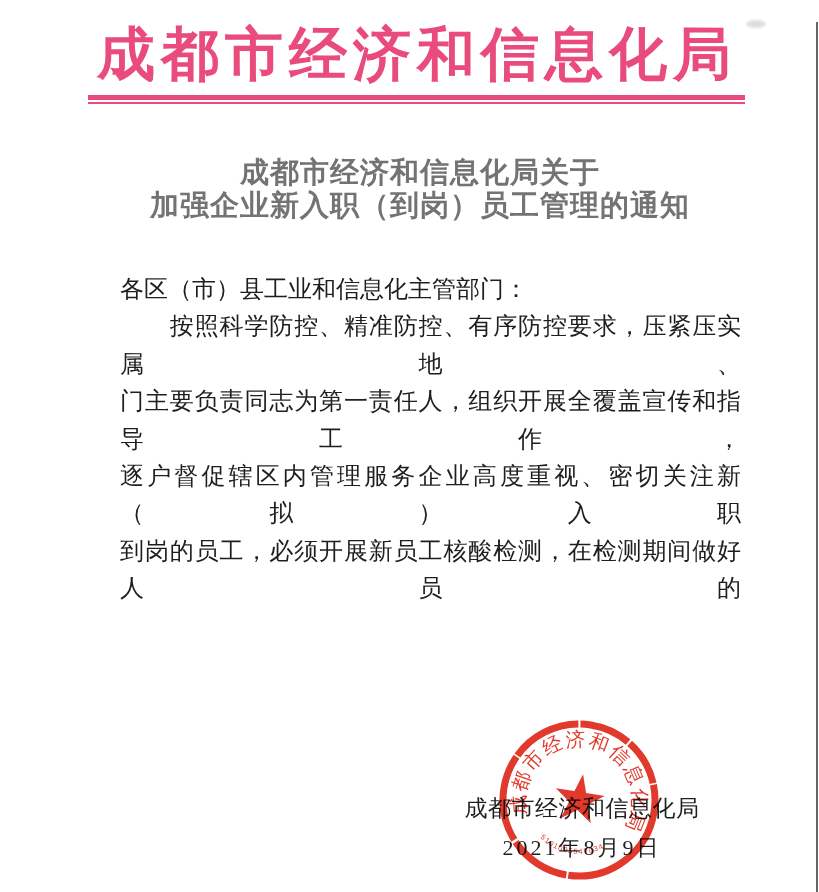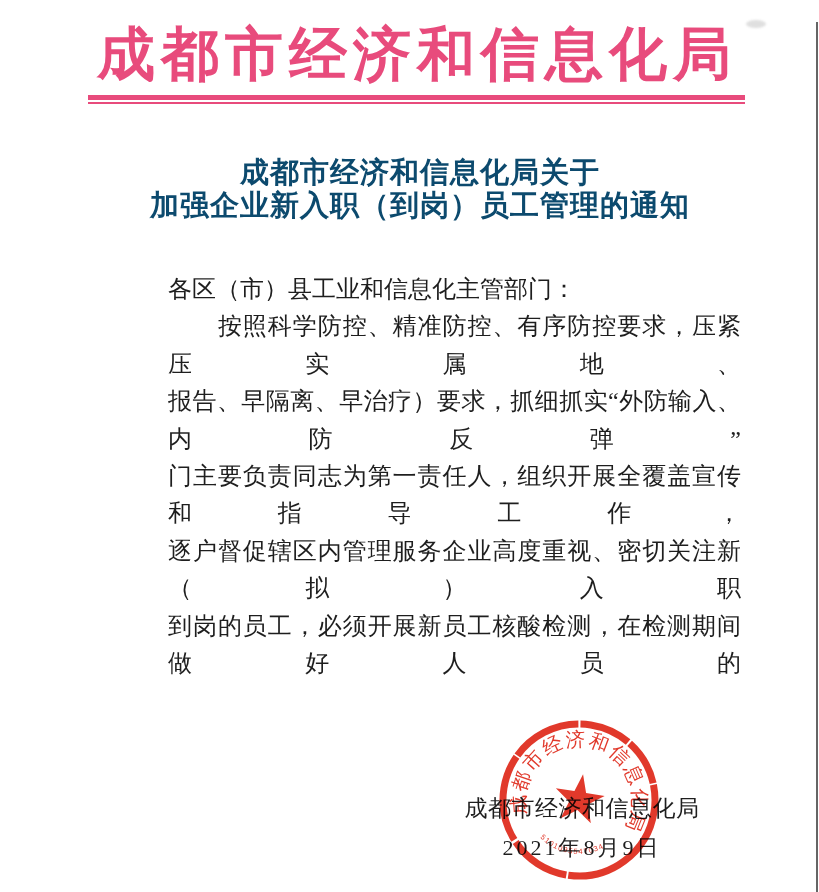--- a/index.html
+++ b/index.html
@@ -25,30 +25,30 @@
     border-bottom: 2px solid #e84b7c;
     background: #ffffff;
   }
 
   
   .doc-title {
     position: absolute; left: 100px; top: 156px; width: 640px;
     text-align: center;
     font-size: 29px; font-weight: bold; line-height: 33px;
     letter-spacing: 1px;
-    color: #0c4a6e;
+    color: #737373;
   }
 
   
   .body-block {
     position: absolute; left: 120px; top: 271px; width: 621px;
     font-size: 24px; line-height: 37.4px;
     color: #1e1e1e;
   }
-  .line { text-align: justify; margin-left: 48px; }
+  .line { text-align: justify; }
   .line.fill { text-align-last: justify; }
 
   
   .sign-block {
     position: absolute; left: 462px; top: 795px; width: 240px;
     text-align: center; color: #1e1e1e;
   }
   .sign-org  { font-size: 23px; line-height: 28px; letter-spacing: 0.5px; }
   .sign-date { font-size: 22px; line-height: 26px; margin-top: 12px; letter-spacing: 3px; }
 
@@ -77,21 +77,20 @@
 <div class="rule"></div>
 
 <div class="doc-title">
   <div>成都市经济和信息化局关于</div>
   <div>加强企业新入职（到岗）员工管理的通知</div>
 </div>
 
 <div class="body-block">
   <div class="line">各区（市）县工业和信息化主管部门：</div>
   <div class="line fill">　　按照科学防控、精准防控、有序防控要求，压紧压实属地、</div>
-  <div class="line fill">报告、早隔离、早治疗）要求，抓细抓实“外防输入、内防反弹”</div>
   <div class="line fill">门主要负责同志为第一责任人，组织开展全覆盖宣传和指导工作，</div>
   <div class="line fill">逐户督促辖区内管理服务企业高度重视、密切关注新（拟）入职</div>
   <div class="line fill">到岗的员工，必须开展新员工核酸检测，在检测期间做好人员的</div>
 
 </div>
 
 <div class="sign-block">
   <div class="sign-org">成都市经济和信息化局</div>
   <div class="sign-date">2021年8月9日</div>
 </div>

